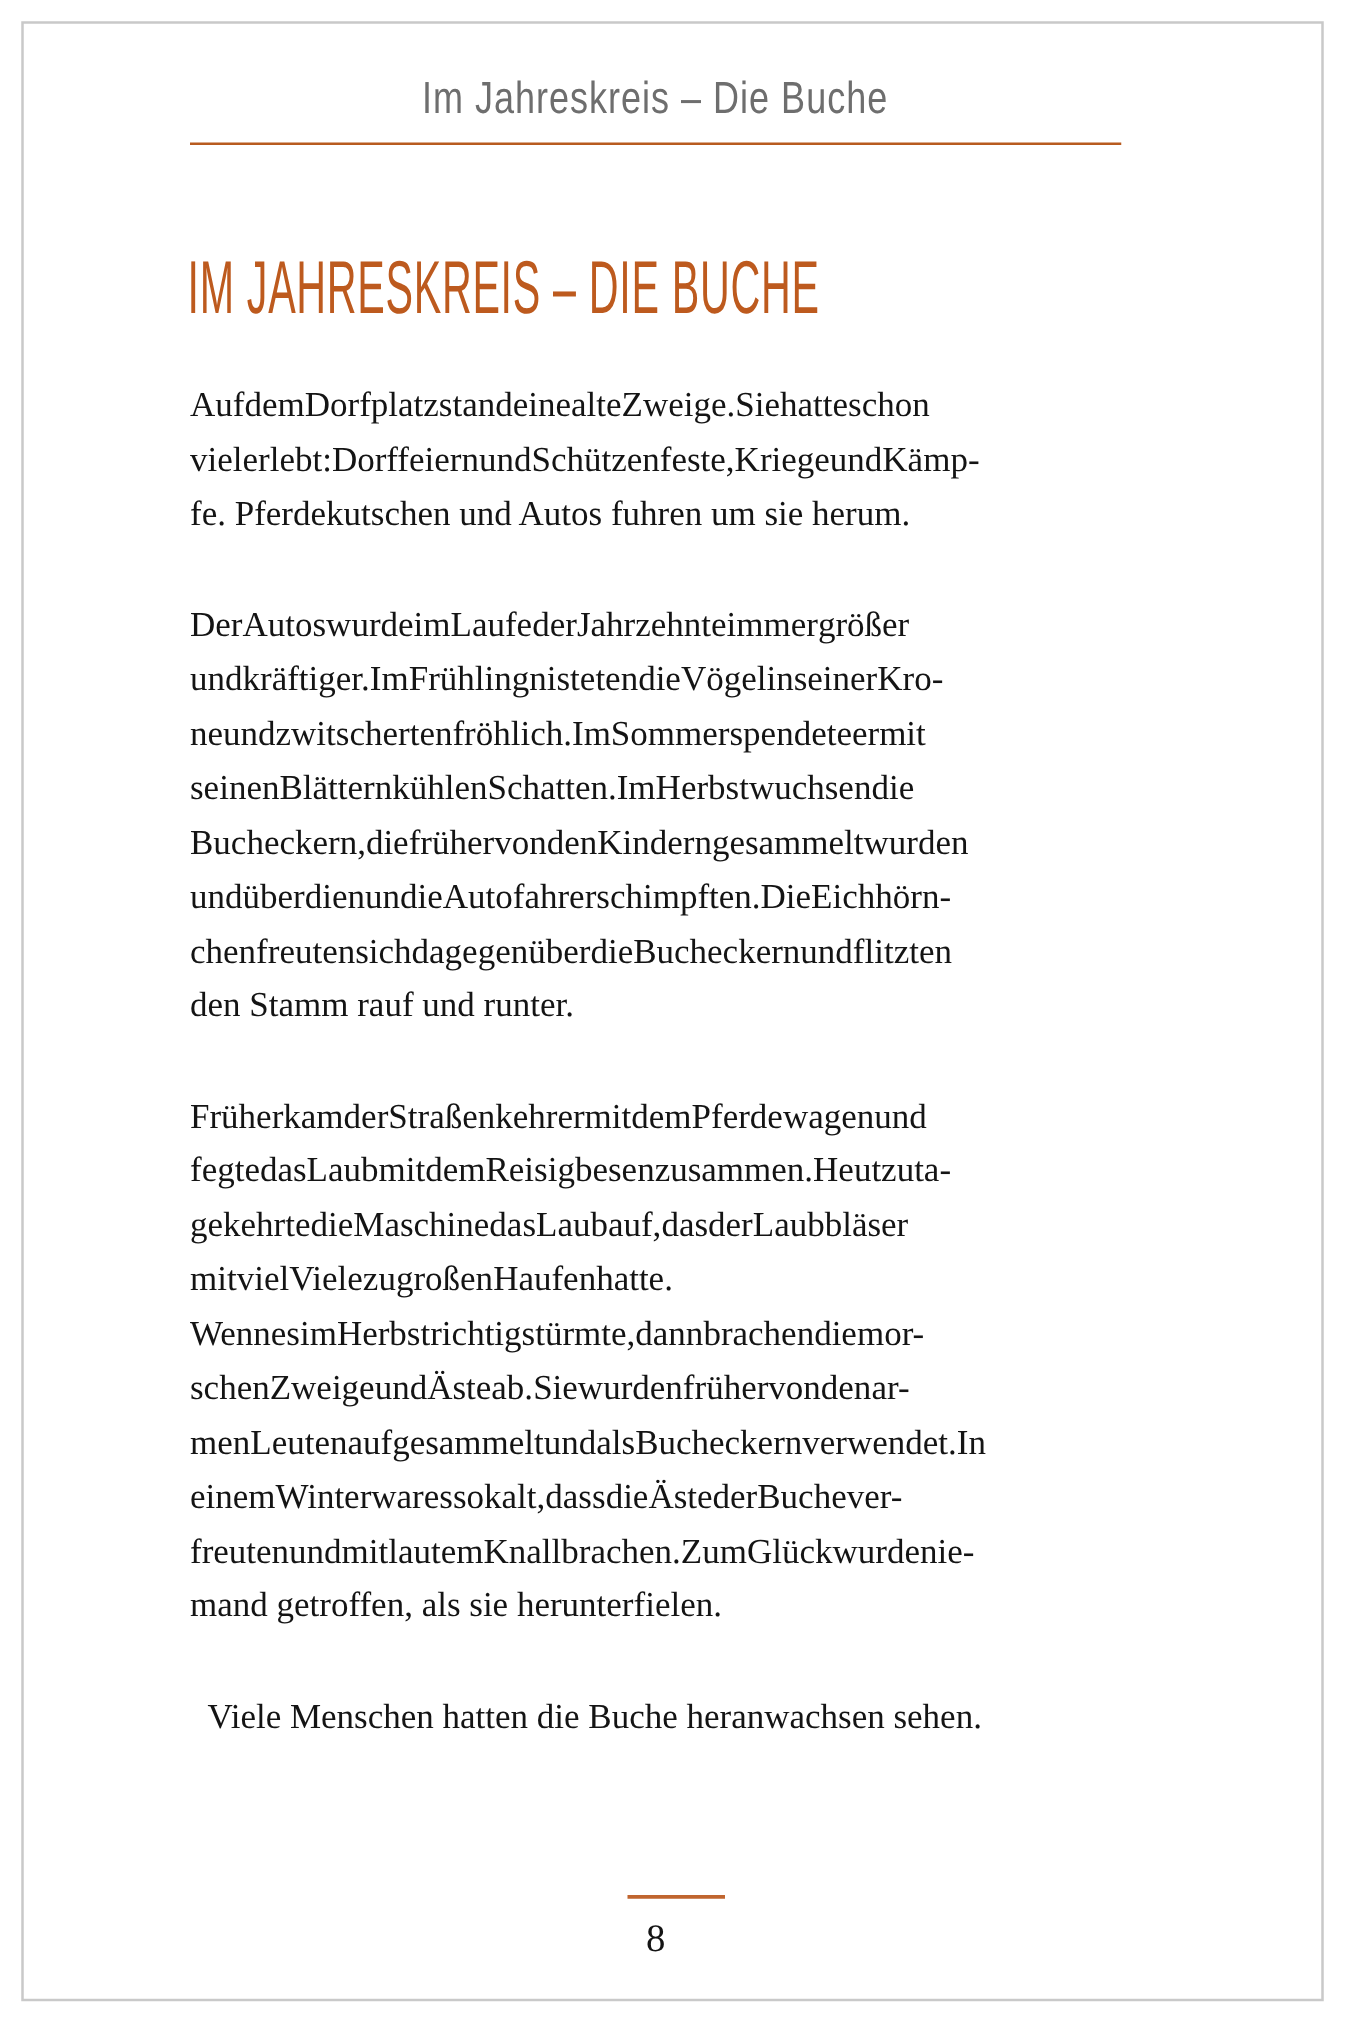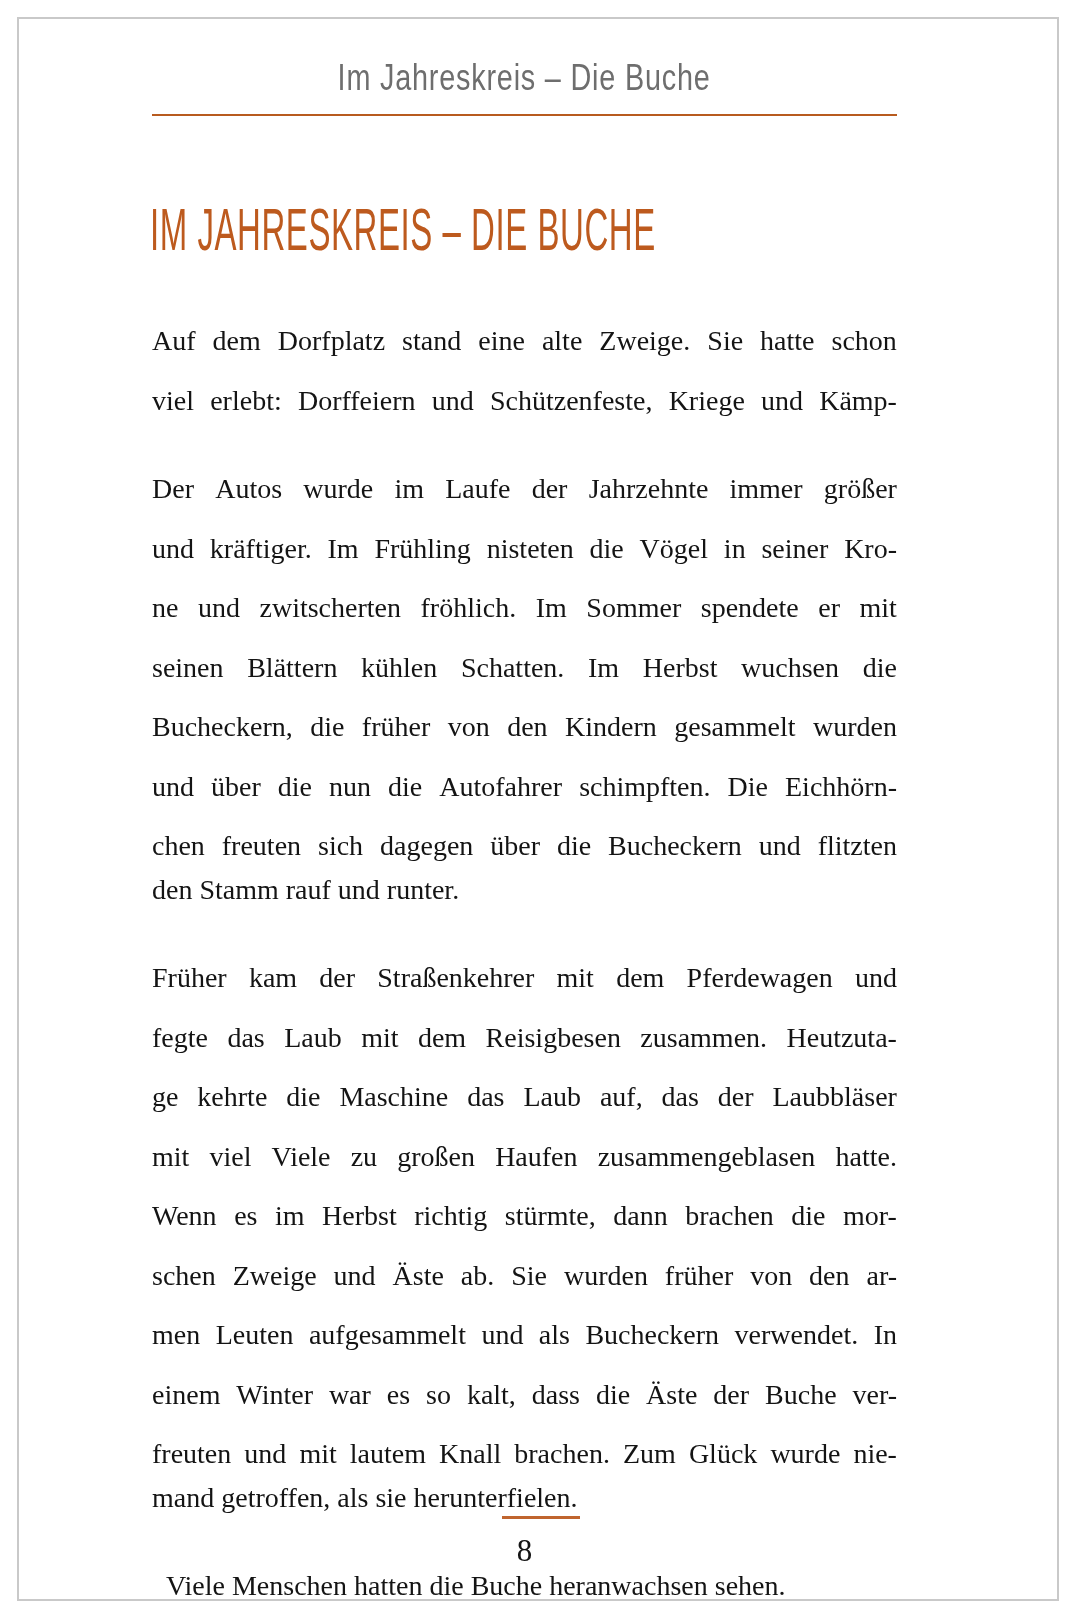--- a/index.html
+++ b/index.html
@@ -34,21 +34,21 @@
     transform:scaleX(0.55);transform-origin:0 0;
     letter-spacing:1px;
   }
   .body-text{
     position:absolute;left:152px;top:303px;width:745px;
     font-size:28px;
   }
   .para{margin:0 0 45px 0;}
   .para:last-child{margin-bottom:0;margin-left:14px;}
   .line{height:43.5px;line-height:43.5px;white-space:nowrap;}
-  .line.jl{display:flex;justify-content:space-between;margin-top:16px;}
+  .line.jl{display:flex;}
   .line.jl span{white-space:pre;}
   .line.last{text-align:left;}
   .footer-rule{
     position:absolute;left:502px;top:1516px;width:78px;height:3px;
     background:#c0652f;
   }
   .page-number{
     position:absolute;left:152px;top:1532px;width:745px;
     text-align:center;font-size:31px;line-height:1.2;color:#141414;
   }
@@ -83,20 +83,21 @@
       <div class="line jl">
         <span>viel</span>
         <span>erlebt:</span>
         <span>Dorffeiern</span>
         <span>und</span>
         <span>Schützenfeste,</span>
         <span>Kriege</span>
         <span>und</span>
         <span>Kämp-</span>
       </div>
+      <div class="line last">fe. Pferdekutschen und Autos fuhren um sie herum.</div>
     </div>
     <div class="para">
       <div class="line jl">
         <span>Der</span>
         <span>Autos</span>
         <span>wurde</span>
         <span>im</span>
         <span>Laufe</span>
         <span>der</span>
         <span>Jahrzehnte</span>
@@ -203,21 +204,20 @@
         <span>der</span>
         <span>Laubbläser</span>
       </div>
       <div class="line jl">
         <span>mit</span>
         <span>viel</span>
         <span>Viele</span>
         <span>zu</span>
         <span>großen</span>
         <span>Haufen</span>
-        <span>zusammengeblasen</span>
         <span>hatte.</span>
       </div>
       <div class="line jl">
         <span>Wenn</span>
         <span>es</span>
         <span>im</span>
         <span>Herbst</span>
         <span>richtig</span>
         <span>stürmte,</span>
         <span>dann</span>

